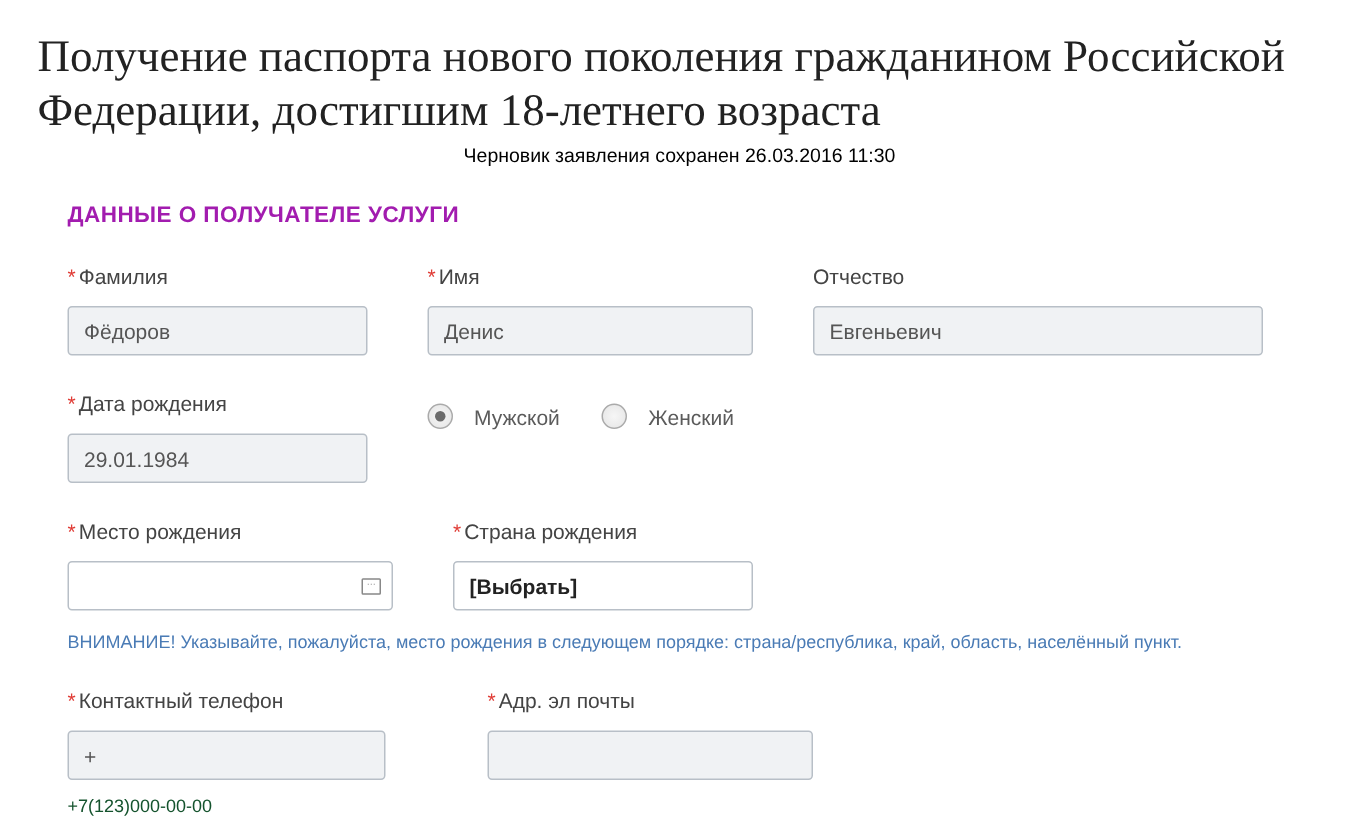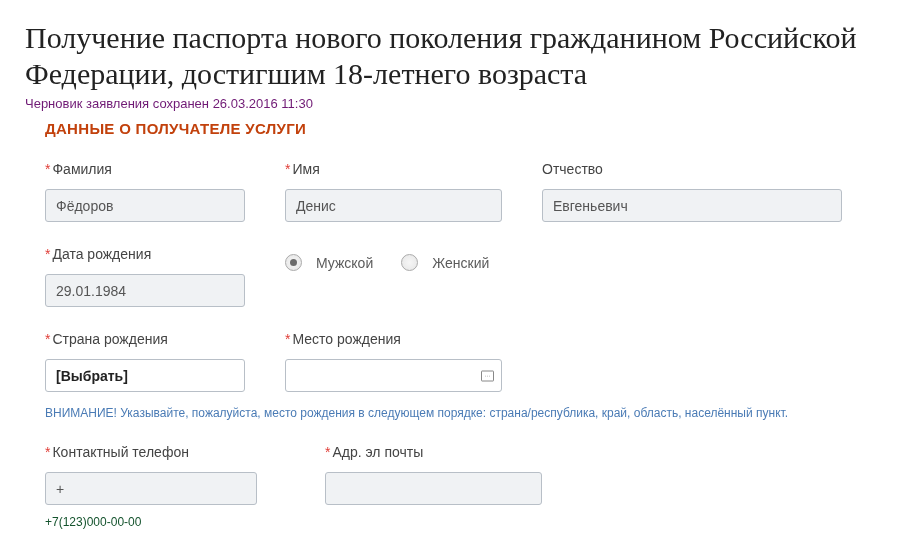--- a/index.html
+++ b/index.html
@@ -13,33 +13,33 @@
     h1 {
       font-family: Georgia, 'Times New Roman', serif;
       font-weight: normal;
       font-size: 30px;
       line-height: 1.2;
       color: #222;
       margin-bottom: 4px;
     }
     .saved-note {
       font-size: 13px;
-      text-align: left;
-      color: #701a75;
-      margin-bottom: 9px;
+      text-align: center;
+      color: #000000;
+      margin-bottom: 24px;
     }
     .form-container {
       padding-left: 20px;
     }
     h2 {
       font-size: 15px;
       font-weight: bold;
       text-transform: uppercase;
       letter-spacing: 0.3px;
-      color: #c2410c;
+      color: #a21caf;
       margin-bottom: 24px;
     }
     .row {
       display: flex;
       gap: 40px;
       margin-bottom: 24px;
     }
     .col {
       display: flex;
       flex-direction: column;
@@ -185,31 +185,31 @@
         </div>
         <div class="radio-item">
           <span class="radio-circle"></span>
           <span>Женский</span>
         </div>
       </div>
     </div>
   </div>
 
   <div class="row">
-    <div class="col col-1">
-      <label class="req">Страна рождения</label>
-      <div class="select-box">[Выбрать]</div>
-    </div>
     <div class="col col-2">
       <label class="req">Место рождения</label>
       <div class="kb-input">
         <input type="text" class="white" value="" style="">
         <span class="kb-icon">⋯</span>
       </div>
     </div>
+    <div class="col col-1">
+      <label class="req">Страна рождения</label>
+      <div class="select-box">[Выбрать]</div>
+    </div>
   </div>
 
   <div class="hint">ВНИМАНИЕ! Указывайте, пожалуйста, место рождения в следующем порядке: страна/республика, край, область, населённый пункт.</div>
 
   <div class="row">
     <div class="col col-wide">
       <label class="req">Контактный телефон</label>
       <input type="text" value="+" style="">
     </div>
     <div class="col col-2" style="margin-left:28px;">

